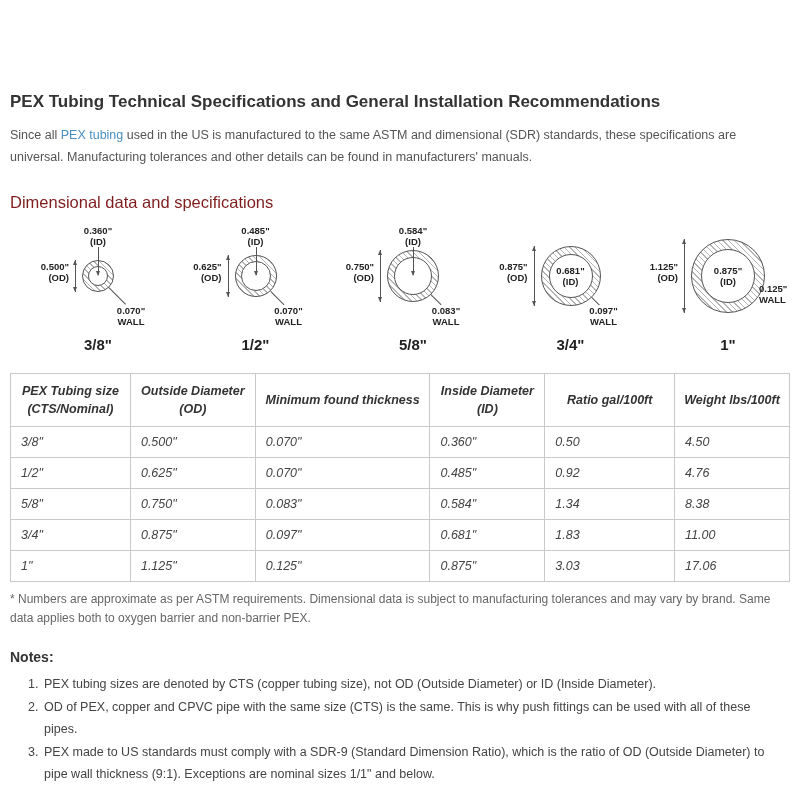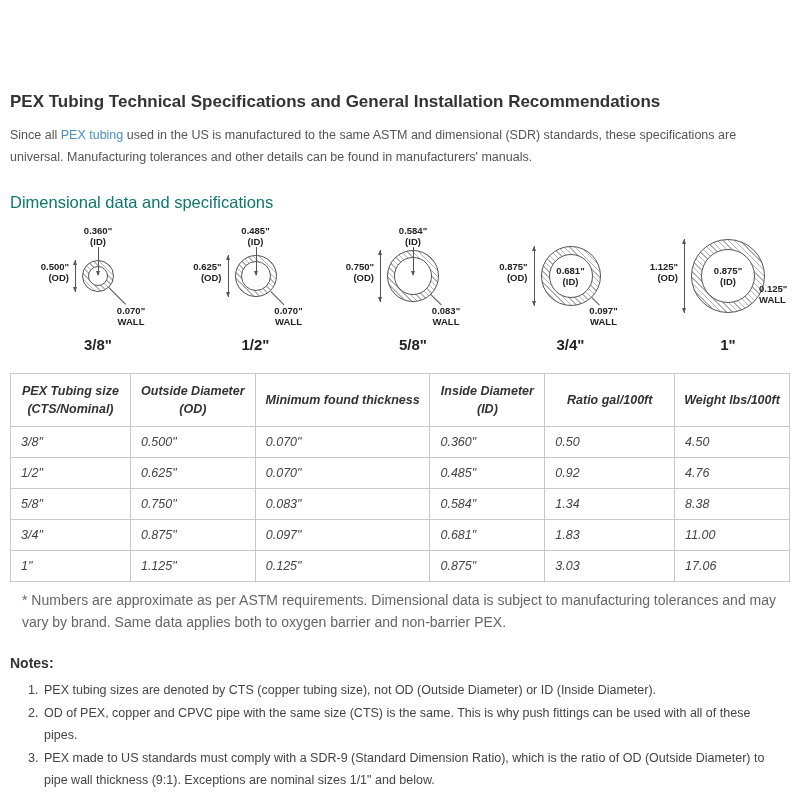--- a/index.html
+++ b/index.html
@@ -9,21 +9,21 @@
     background: #ffffff;
     font-family: "Liberation Sans", "DejaVu Sans", sans-serif;
     color: #333;
     padding: 80px 10px 0 10px;
   }
   h1[data-name="page-title"] {
     font-size: 17px; font-weight: 700; color: #333; margin: 12px 0 13px 0;
   }
   .intro { font-size: 12.5px; color: #555; line-height: 1.75; margin: 0 0 24px 0; }
   a.link { color: var(--link, #4a90c2); text-decoration: none; cursor: pointer; }
-  h2[data-name="section-heading"] { font-size: 16.5px; font-weight: 400; color: #0f766e; margin: 0 0 16px 0; }
+  h2[data-name="section-heading"] { font-size: 16.5px; font-weight: 400; color: #7f1d1d; margin: 0 0 16px 0; }
 
   
   .diagrams { display: flex; justify-content: space-between; margin: 4px 0 20px 0; }
   .diagram { width: 150px; }
   .canvas { position: relative; width: 150px; height: 102px; }
   .lbl { position: absolute; font-size: 9.5px; font-weight: 700; color: #222; line-height: 1.18; }
   .lbl span { display: block; }
   .lbl.od { left: 0; top: 33px; text-align: right; }
   .lbl.id { left: 60px; top: -3px; width: 56px; text-align: center; z-index: 3; }
   .d3 .lbl.id, .d4 .lbl.id { top: 37px; }
@@ -61,21 +61,21 @@
     font-size: 15px; font-weight: 700; color: #222; margin-top: 6px;
   }
 
   
   table.spec { width: 100%; border-collapse: collapse; margin-top: 8px; font-style: italic; }
   table.spec th, table.spec td { border: 1px solid #c9c9c9; }
   table.spec th { font-size: 12.5px; font-weight: 700; color: #333; padding: 8px 6px; text-align: center; line-height: 1.45; }
   table.spec td { font-size: 12.5px; color: #444; padding: 8px 10px; text-align: left; }
   table.spec th span { display: block; }
 
-  .footnote { font-size: 14px; color: #666; line-height: 1.55; margin: 8px 0 0 12px; }
+  .footnote { font-size: 12px; color: #666; line-height: 1.55; margin: 8px 0 0 0; }
 
   .notes { margin-top: 22px; }
   .notes-h { font-size: 14px; font-weight: 700; color: #333; margin: 0 0 8px 0; }
   .notes ol { margin: 8px; padding-left: 24px; font-size: 12.5px; color: #444; line-height: 1.8; }
   .notes li { padding-left: 2px; }
 </style>
 </head>
 <body>
 
 <div class="page" data-name="page">

